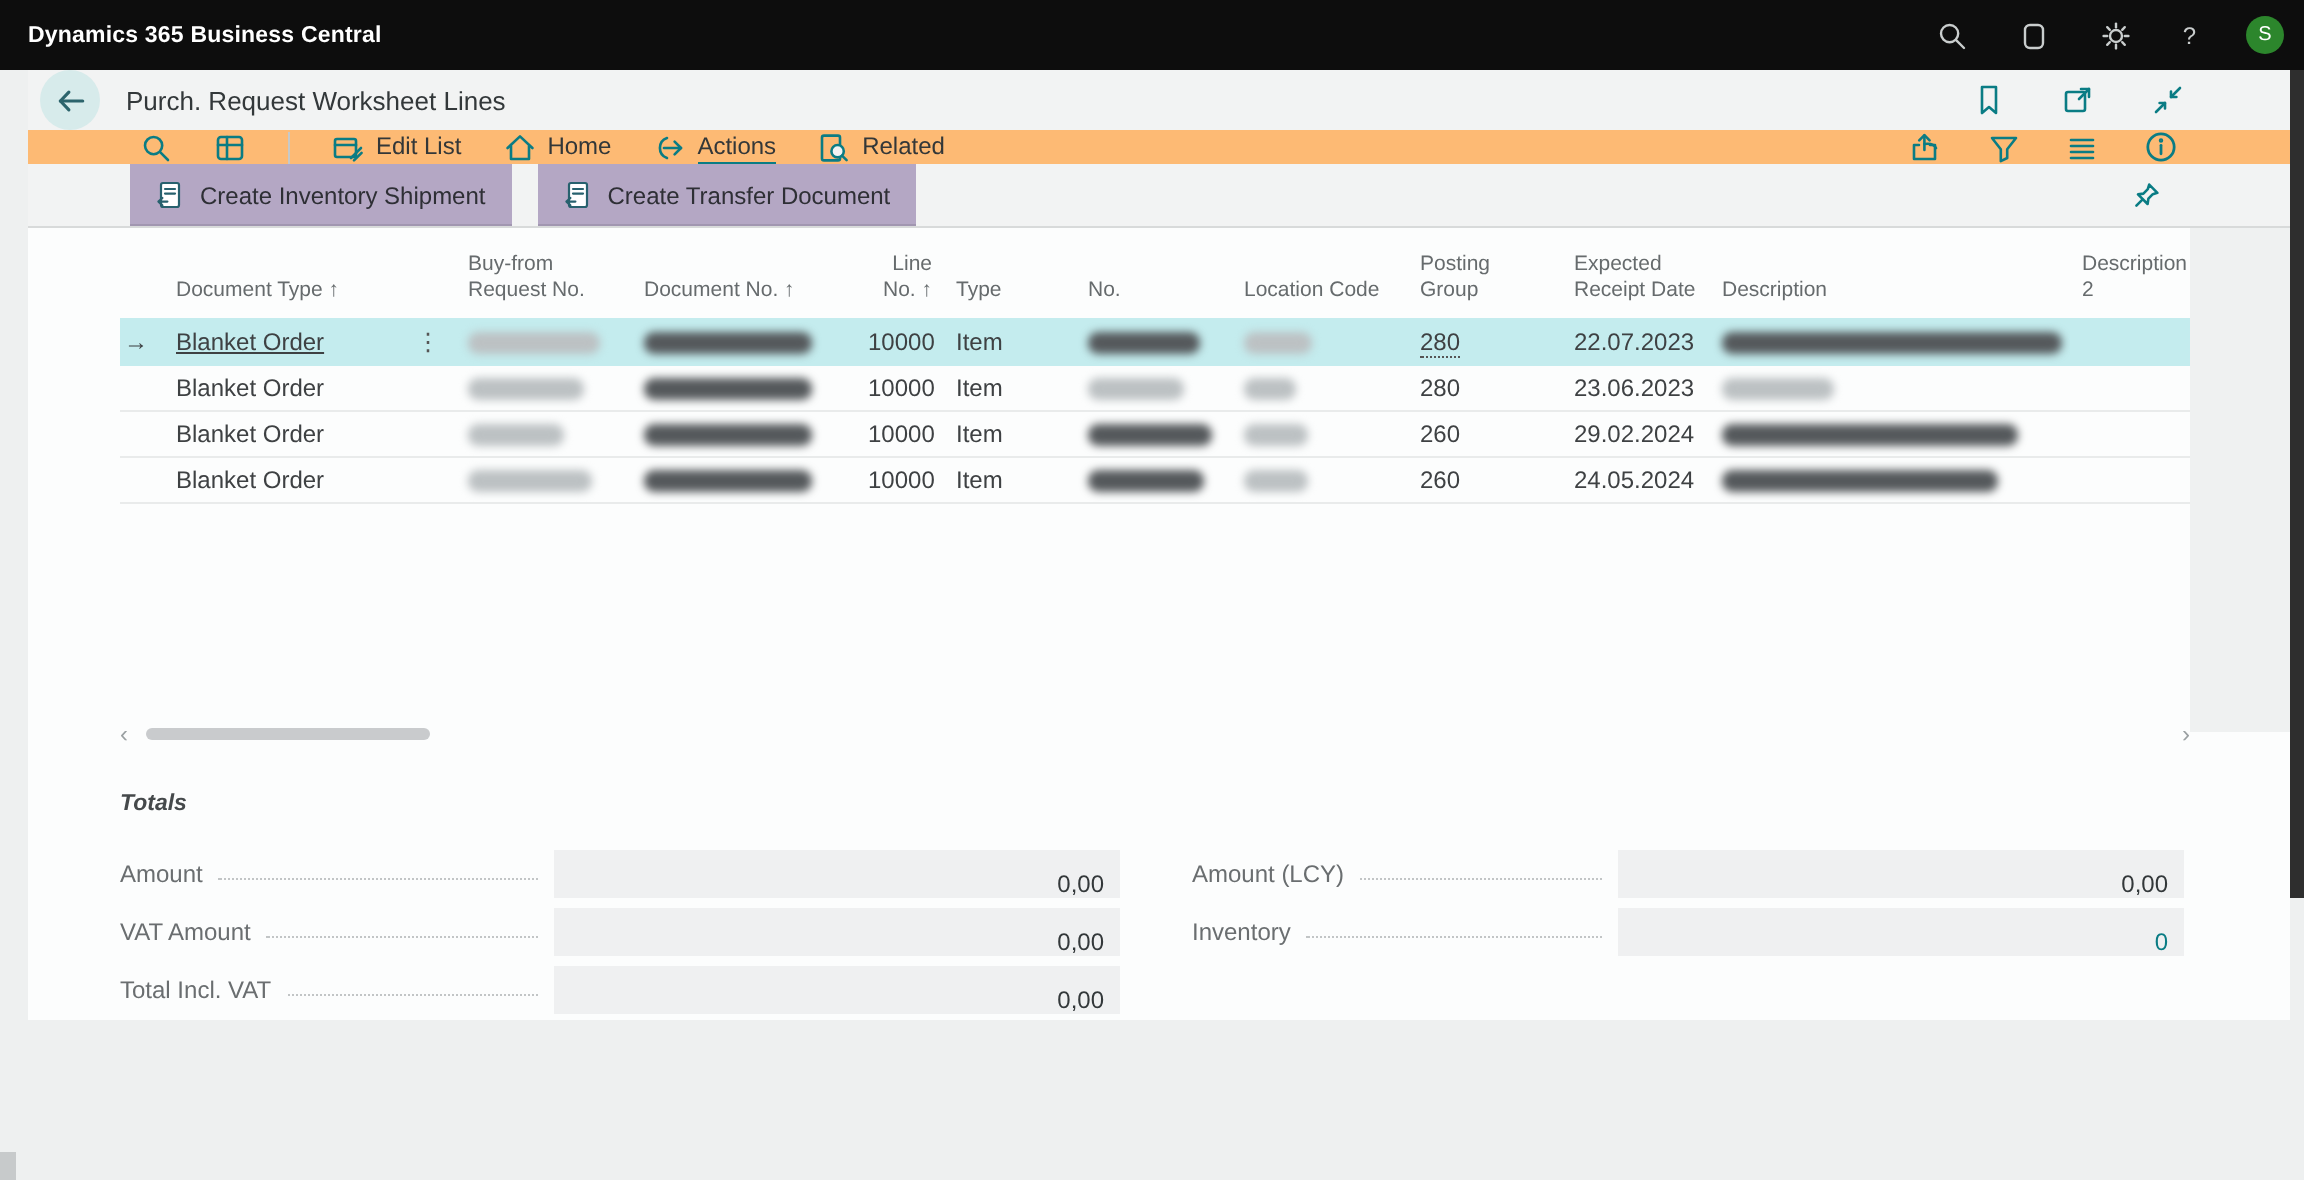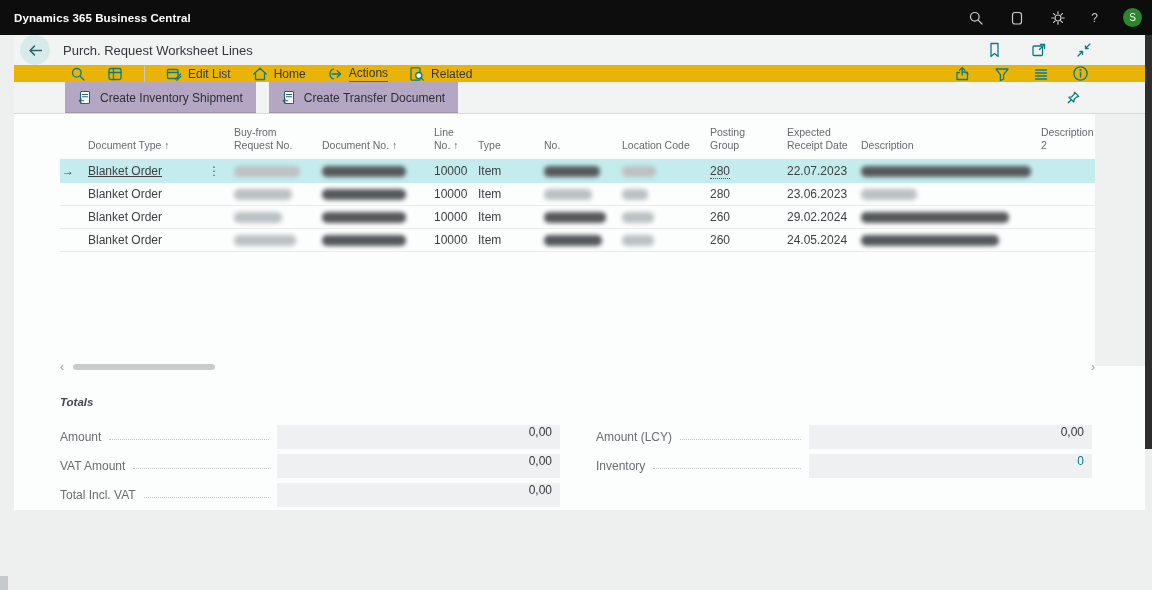--- a/index.html
+++ b/index.html
@@ -20,41 +20,41 @@
   
   .page { position:relative; height:414px; }
   .right-strip { position:absolute; right:0; top:0; bottom:0; width:7px; background:#2e2e2e; z-index:9; }
   .card { margin:0 7px 0 14px; height:100%; display:flex; flex-direction:column; background:#f2f3f3; }
 
   .titlebar { height:49px; display:flex; align-items:center; padding-left:6px; background:#f2f3f3; }
   .back-btn { width:30px; height:30px; border-radius:50%; background:#d7ebeb; display:flex; align-items:center; justify-content:center; cursor:pointer; }
   .page-title { margin-left:13px; font-size:13px; color:#33383a; }
   .title-icons { margin-left:auto; margin-right:53px; display:flex; align-items:center; gap:29px; }
 
-  .commandbar { height:31px; display:flex; align-items:flex-end; padding-left:56px; gap:21px; background:#eab308; }
+  .commandbar { height:31px; display:flex; align-items:center; padding-left:56px; gap:21px; background:#fdba74; }
   .cmd-item { display:flex; align-items:center; gap:6px; color:#333738; cursor:pointer; }
   .cmd-item .lbl { padding-bottom:1px; }
   .cmd-item.active .lbl { border-bottom:1.5px solid #0a7c84; }
   .cmd-sep { width:1px; height:16px; background:#c6c9c9; }
   .cmd-right { margin-left:auto; margin-right:56px; display:flex; align-items:center; gap:23px; }
 
   .actionbar { height:43px; display:flex; align-items:center; padding-left:51px; gap:13px;
                background:#f2f3f3; border-bottom:1px solid #d8dada; }
   .action-btn { height:31px; background:#b4a7c4; border:none; display:flex; align-items:center; gap:8px;
                 padding:0 13px; font-family:inherit; font-size:12px; color:#2e2f35; cursor:pointer;
                 box-shadow:inset 0 -1px 0 rgba(0,0,0,.10); }
   .pin-wrap { margin-left:auto; margin-right:64px; cursor:pointer; }
 
   .main { flex:1; background:#fcfdfd; position:relative; padding-left:46px; }
   .gutter { position:absolute; left:1081px; right:0; top:0; height:252px; background:#eff1f1; }
 
   table.grid { border-collapse:collapse; table-layout:fixed; width:1035px; position:relative; background:#fcfdfd; }
   .grid th { vertical-align:bottom; text-align:left; font-weight:400; font-size:10.5px; color:#666b6d;
              padding:12px 6px 7px 6px; white-space:pre-line; line-height:1.25; cursor:pointer; }
-  .grid th.right { text-align:left; }
+  .grid th.right { text-align:right; }
   .grid td { height:23px; padding:0 6px; border-bottom:1px solid #e9ebeb; font-size:12px; color:#3e4143;
              white-space:nowrap; overflow:hidden; cursor:pointer; }
   .grid td.right { text-align:center; }
   .grid tr.selected td { background:#c4ecee; border-bottom-color:#c4ecee; }
   .arrow-cell { color:#3f4446; font-size:12px; padding-left:2px !important; }
   .u-solid { text-decoration:underline; }
   .u-dotted { border-bottom:1px dotted #555; }
   .cell-menu { float:right; color:#555; padding:0 2px; }
   .redact { display:inline-block; height:11px; border-radius:5px; filter:blur(2.2px); vertical-align:middle; }
   .redact.light { background:#bcc1c3; }
@@ -66,21 +66,21 @@
   .scroll-thumb { margin-left:3px; width:142px; height:6px; border-radius:3px; background:#c9cbcd; cursor:grab; }
 
   .totals { margin-top:21px; }
   .totals-heading { font-size:11.5px; font-weight:700; color:#45494b; margin-bottom:15px;font-style:italic; }
   .totals-grid { display:flex; gap:36px; }
   .tcol { display:flex; flex-direction:column; }
   .tcol.left { width:500px; } .tcol.rightc { width:496px; }
   .trow { display:flex; align-items:center; height:29px; }
   .tlabel { color:#6a6e70; white-space:nowrap; }
   .tleader { flex:1; border-bottom:1.5px dotted #c2c5c6; margin:0 8px; transform:translateY(2px); }
-  .tbox { width:283px; height:24px; background:#eff0f1; display:flex; align-items:flex-start;
+  .tbox { width:283px; height:24px; background:#eff0f1; display:flex; align-items:flex-end;
           justify-content:flex-end; padding-right:8px; color:#33383a; }
   .tbox .accent { color:#0a7c84; cursor:pointer; }
 
   .corner-square { position:fixed; left:0; bottom:0; width:8px; height:14px; background:#c7cacb; }
 </style>
 </head>
 <body>
 
 <div class="topbar">
   <span class="topbar-title">Dynamics 365 Business Central</span>

